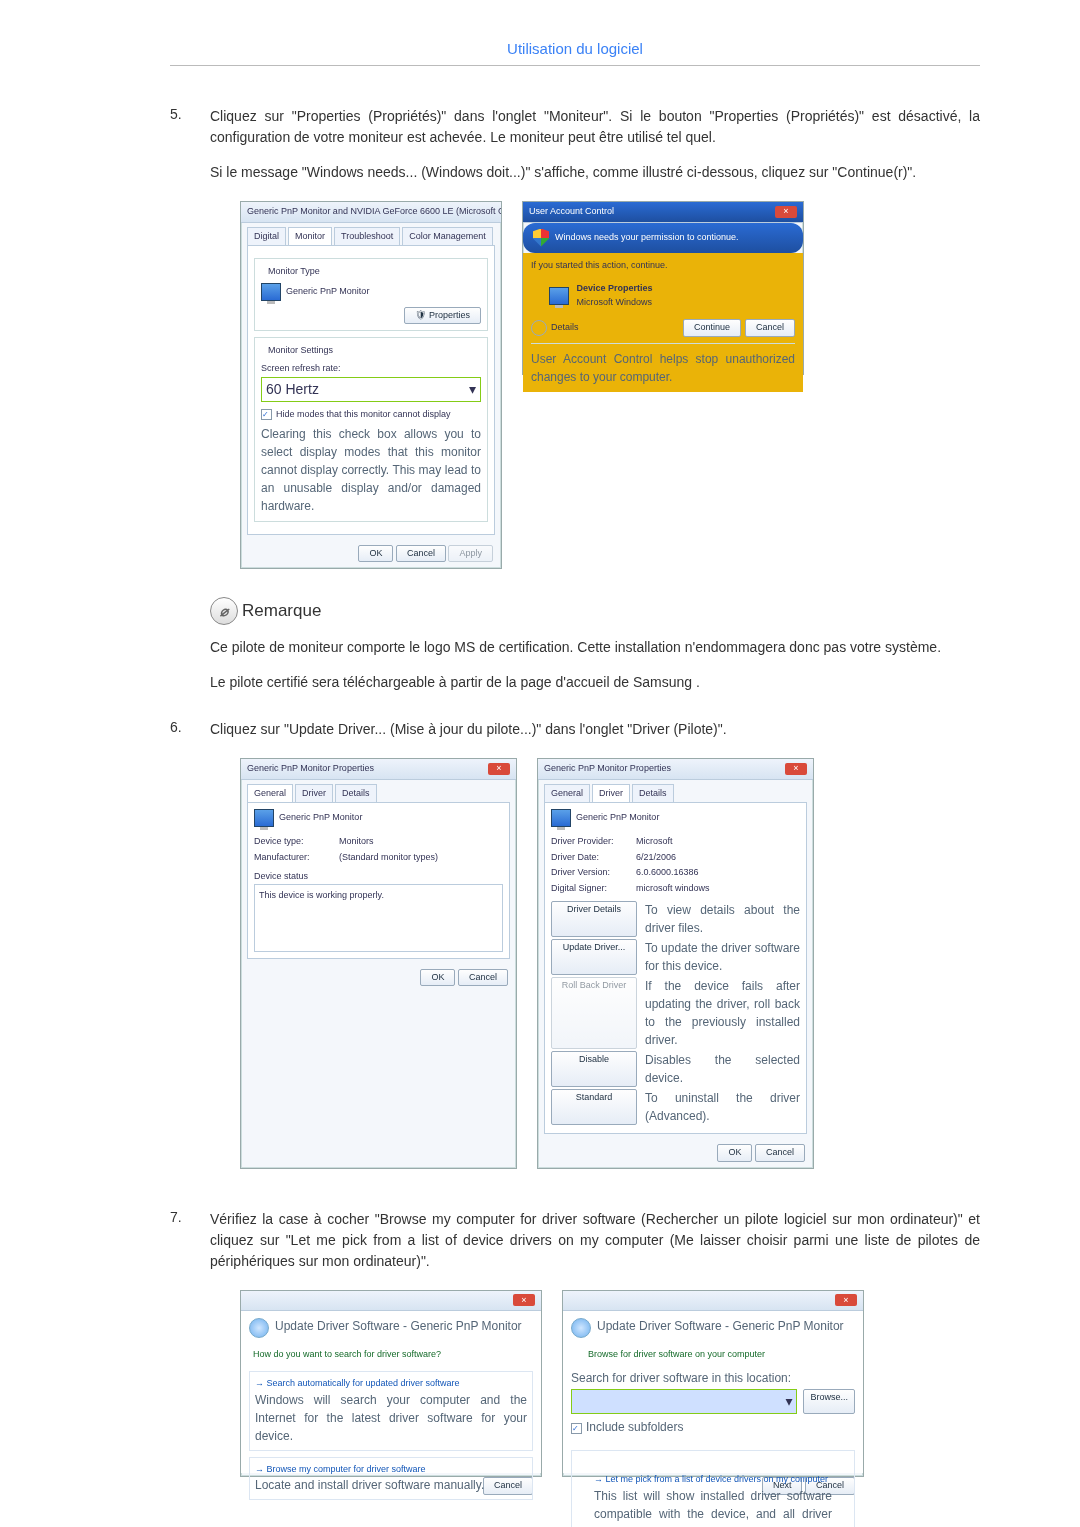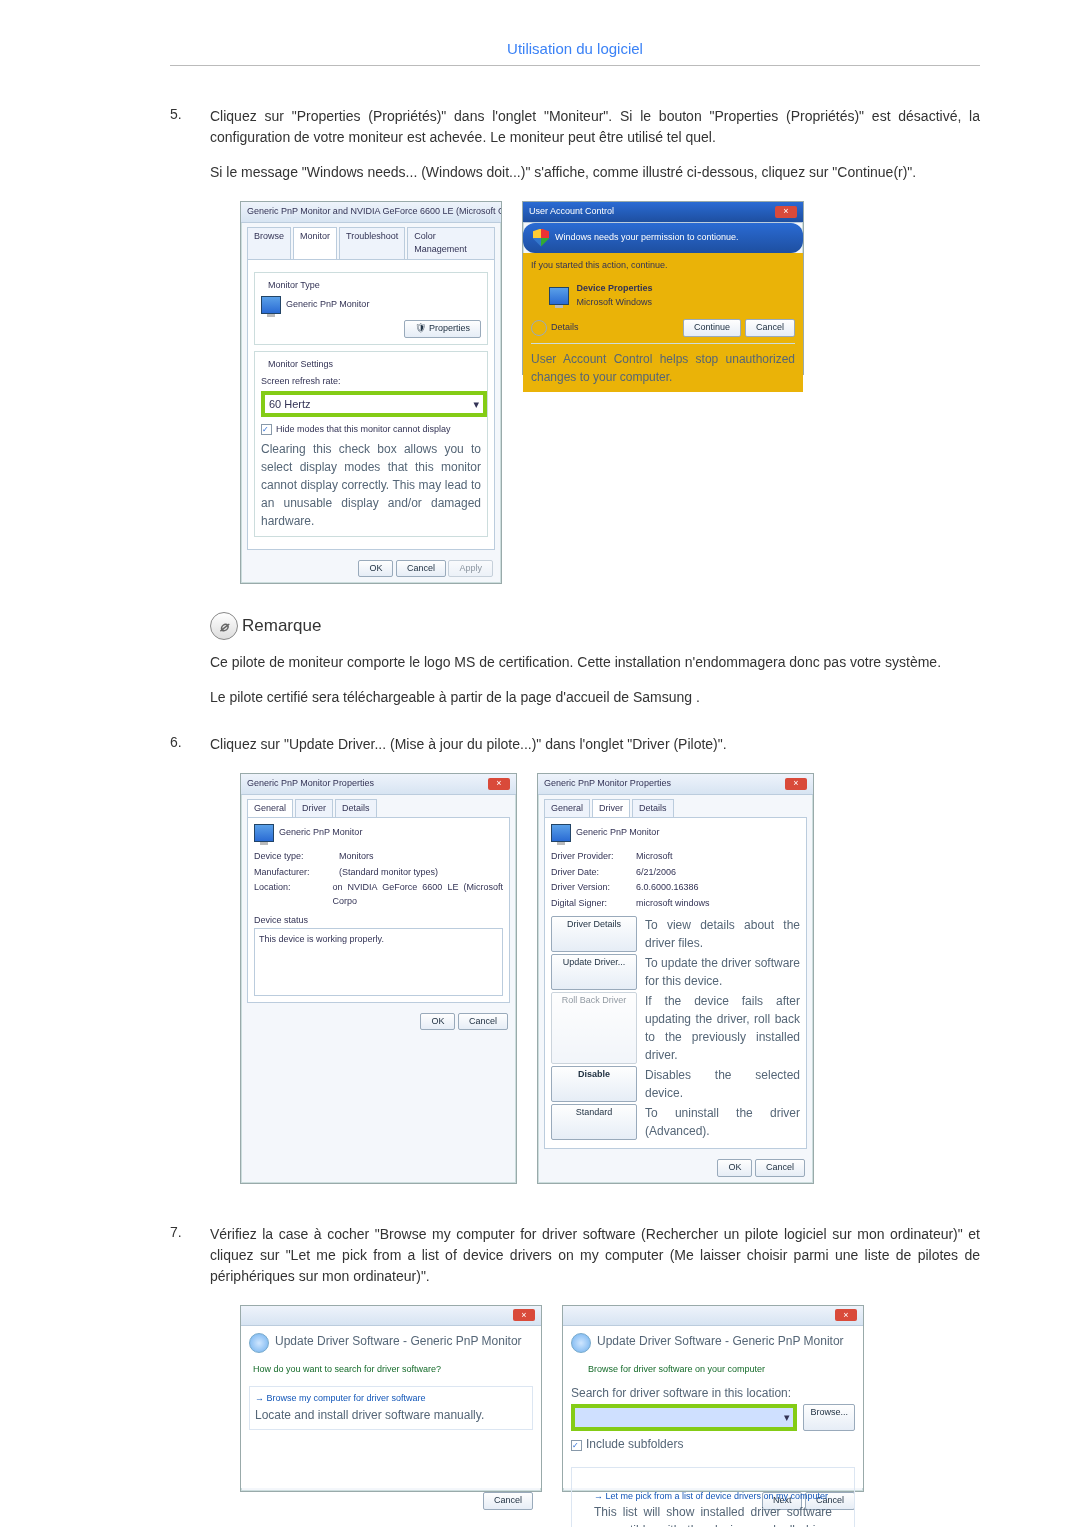--- a/index.html
+++ b/index.html
@@ -65,21 +65,21 @@
   .inner {
     border:1px solid #bcd; background:#fff; margin:0 6px 6px 6px; padding:6px;
   }
   .btn {
     display:inline-block; border:1px solid #9ab; background:linear-gradient(#fefefe,#e6edf6);
     padding:1px 10px; font-size:9px; border-radius:2px; color:#234;text-align:center;
   }
   .btn.small{padding:1px 6px;}
   .btn-row { text-align:right; padding:4px 8px 6px 0;}
   .field {
-    border:4px solid #84cc16; background:#fff; padding:1px 4px; font-size:11px;
+    border:1px solid #84cc16; background:#fff; padding:1px 4px; font-size:14px;
     display:inline-block; min-width:150px;
   }
   .group { border:1px solid #cdd; padding:6px; margin:6px 0;}
   .glabel{ font-size:9px; margin:-11px 0 4px 4px; background:#fff; display:inline-block; padding:0 3px;}
   .check{ display:inline-block; width:9px;height:9px;border:1px solid #89a;background:#fff;margin-right:4px;vertical-align:middle;}
   .check.on::after{content:"✓"; font-size:8px; position:relative; top:-2px; left:0; color:#2a6bd4;}
   .mon-icon{ width:18px;height:16px; display:inline-block; background:linear-gradient(#5aa0e8,#2a6bd4); border:1px solid #246; vertical-align:middle; margin-right:5px; position:relative;}
   .mon-icon::after{content:""; position:absolute; bottom:-4px;left:5px;width:8px;height:3px;background:#bbb;}
   .shield{ width:16px;height:18px;display:inline-block;background:conic-gradient(#e33 0 25%, #3a3 25% 50%, #37c 50% 75%, #fc3 75% 100%); clip-path: polygon(50% 0,100% 15%,100% 55%,50% 100%,0 55%,0 15%); margin-right:6px; vertical-align:middle;}
   .arrow-b{display:inline-block;width:18px;height:18px;border-radius:50%;background:radial-gradient(#cfe6ff,#6fb0ee);border:1px solid #7ac;vertical-align:middle;margin-right:6px;}
@@ -104,21 +104,21 @@
       <p>Si le message "Windows needs... (Windows doit...)" s'affiche, comme illustré ci-dessous, cliquez sur "Continue(r)".</p>
 
       <div class="shot-row center">
 
         <div class="win" style="width:260px;">
           <div class="title-bar">
             <span>Generic PnP Monitor and NVIDIA GeForce 6600 LE (Microsoft Co...</span>
 
           </div>
           <div class="tabs">
-            <span class="tab">Browse</span>
+            <span class="tab">Digital</span>
             <span class="tab active">Monitor</span>
             <span class="tab">Troubleshoot</span>
             <span class="tab">Color Management</span>
           </div>
           <div class="inner">
             <div class="group">
               <div class="glabel">Monitor Type</div>
               <div><span class="mon-icon"></span><span>Generic PnP Monitor</span></div>
               <div style="text-align:right;margin-top:6px;">
                 <span class="btn">🛡 <span>Properties</span></span>
@@ -200,24 +200,20 @@
           <div class="inner">
             <div style="margin-bottom:8px;"><span class="mon-icon"></span><span>Generic PnP Monitor</span></div>
             <div class="kv">
                 <span class="k">Device type:</span>
                 <span>Monitors</span>
               </div>
             <div class="kv">
                 <span class="k">Manufacturer:</span>
                 <span>(Standard monitor types)</span>
               </div>
-            <div class="kv">
-                <span class="k">Location:</span>
-                <span>on NVIDIA GeForce 6600 LE (Microsoft Corpo</span>
-              </div>
             <div style="margin-top:6px;">Device status</div>
             <div class="list-area"><span>This device is working properly.</span></div>
           </div>
           <div class="btn-row">
             <span class="btn">OK</span>
             <span class="btn">Cancel</span>
           </div>
         </div>
 
         <div class="win" style="width:275px;">
@@ -255,21 +251,21 @@
                 </div>
               <div class="kv">
                   <span class="btn small" style="width:72px;text-align:center;">Update Driver...</span>
                   <span class="tiny" style="margin-left:8px;flex:1;">To update the driver software for this device.</span>
                 </div>
               <div class="kv">
                   <span class="btn small" style="width:72px;text-align:center;opacity:.5;">Roll Back Driver</span>
                   <span class="tiny" style="margin-left:8px;flex:1;">If the device fails after updating the driver, roll back to the previously installed driver.</span>
                 </div>
               <div class="kv">
-                  <span class="btn small" style="width:72px;text-align:center;font-weight:bold;">Disable</span>
+                  <span class="btn small" style="width:72px;text-align:center;">Disable</span>
                   <span class="tiny" style="margin-left:8px;flex:1;">Disables the selected device.</span>
                 </div>
               <div class="kv">
                   <span class="btn small" style="width:72px;text-align:center;">Standard</span>
                   <span class="tiny" style="margin-left:8px;flex:1;">To uninstall the driver (Advanced).</span>
                 </div>
             </div>
           </div>
           <div class="btn-row">
             <span class="btn">OK</span>
@@ -288,20 +284,24 @@
       <div class="shot-row">
 
         <div class="win" style="width:300px;height:185px;">
           <div class="title-bar">
               <span>&nbsp;</span>
               <span class="close-x">×</span>
             </div>
           <div class="pane" style="background:#fff;height:150px;position:relative;">
             <div><span class="arrow-b"></span><span class="tiny">Update Driver Software - Generic PnP Monitor</span></div>
             <div style="color:#156b2a;margin:10px 0 10px 4px;">How do you want to search for driver software?</div>
+            <div style="border:1px solid #dce6f2;padding:5px;margin-bottom:6px;">
+              <div class="link">→ <span>Search automatically for updated driver software</span></div>
+              <div class="tiny">Windows will search your computer and the Internet for the latest driver software for your device.</div>
+            </div>
             <div style="border:1px solid #dce6f2;padding:5px;">
               <div class="link">→ <span>Browse my computer for driver software</span></div>
               <div class="tiny">Locate and install driver software manually.</div>
             </div>
           </div>
           <div class="btn-row"><span class="btn">Cancel</span></div>
         </div>
 
         <div class="win" style="width:300px;height:185px;">
           <div class="title-bar">

